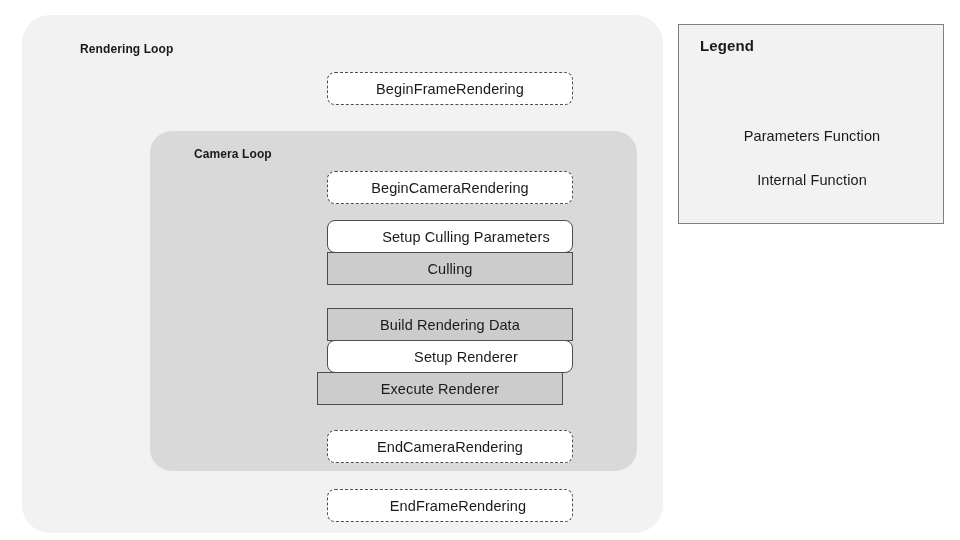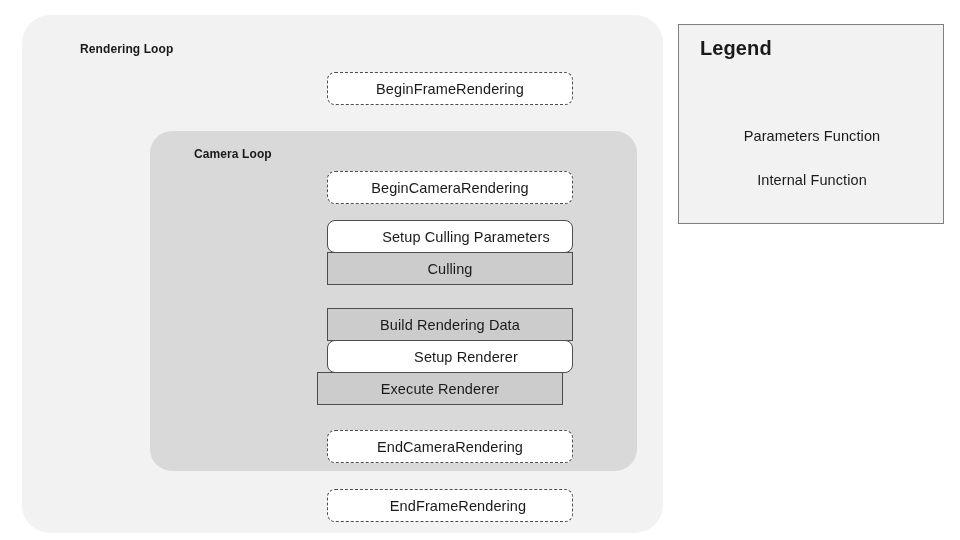--- a/index.html
+++ b/index.html
@@ -120,21 +120,21 @@
     height: 200px;
     box-sizing: border-box;
     background: #f2f2f2;
     border: 1.5px solid #808080;
   }
 
   #legend-title {
     position: absolute;
     left: 21px;
     top: 12px;
-    font-size: 20px;
+    font-size: 15px;
     font-weight: bold;
     color: #1a1a1a;
     letter-spacing: 0.1px;
   }
 
   .legend-item {
     position: absolute;
     left: 9px;
     width: 248px;
     height: 33px;

